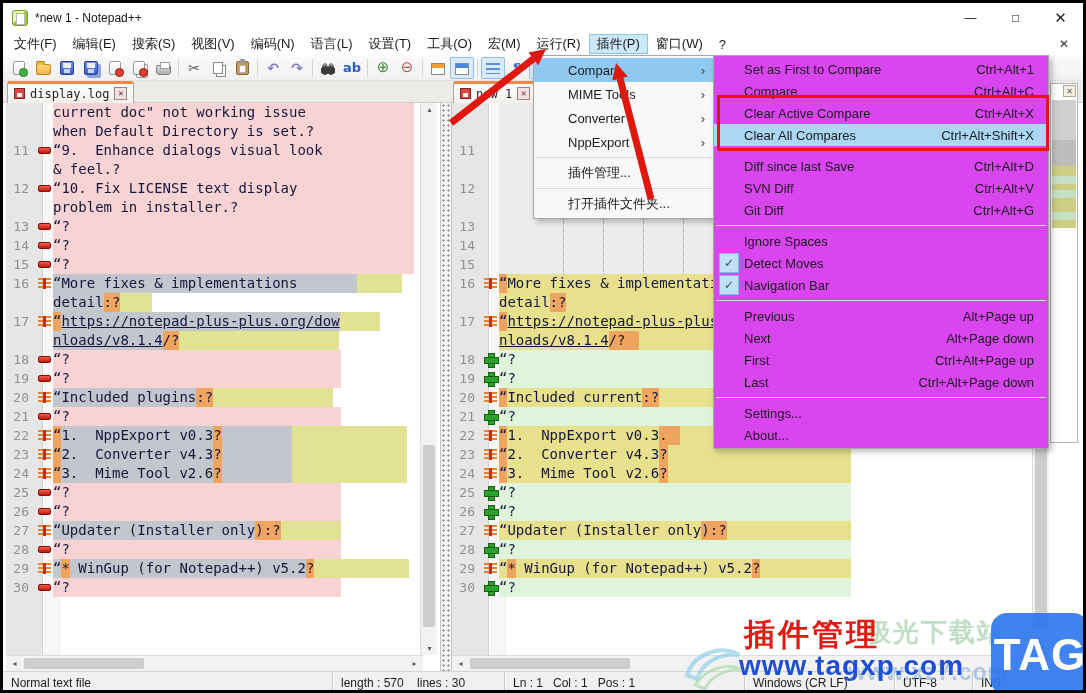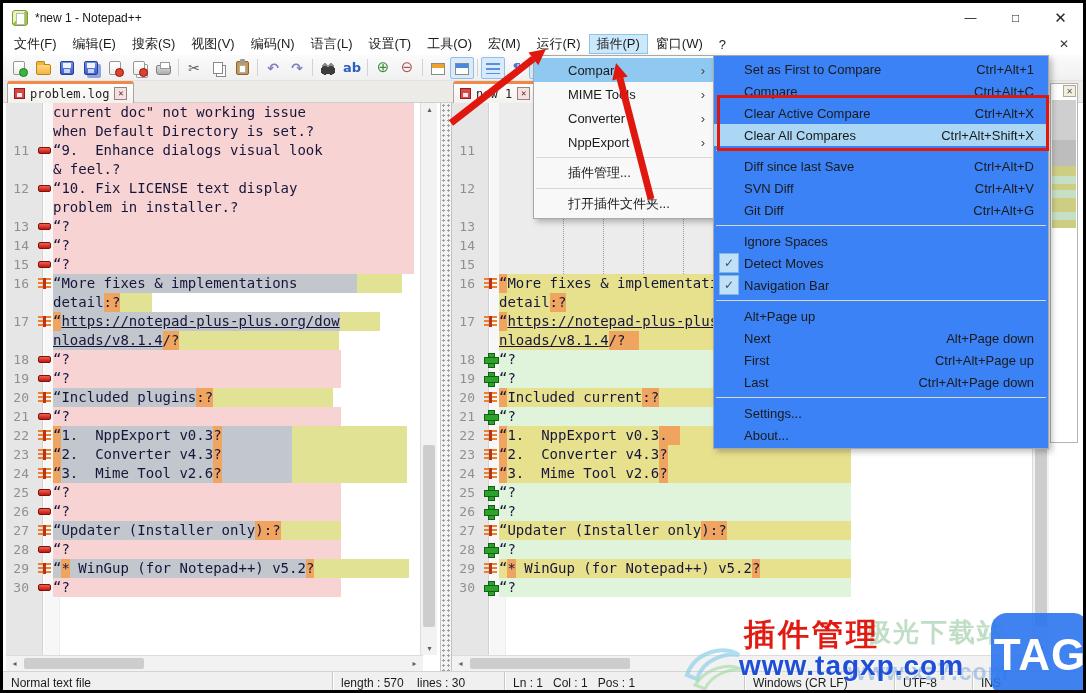--- a/index.html
+++ b/index.html
@@ -84,21 +84,21 @@
   .sb-btn.l{left:0;top:1px;} .sb-btn.r{top:1px;}
   .sb-thumb{position:absolute;left:2px;right:2px;background:#cdcdcd;border-radius:2px;}
   .hs-thumb{position:absolute;top:2px;height:11px;background:#cdcdcd;border-radius:2px;}
   #splitter{position:absolute;left:437px;top:100px;width:12px;height:568px;background-color:#f4f4f4;background-image:radial-gradient(circle,#a0a0a0 1px,transparent 1.4px);background-size:5px 5px;border-left:1px solid #c4c4c4;border-right:1px solid #c4c4c4;}
   
   #plugin-menu{position:absolute;left:530px;top:52px;width:182px;background:#f8f8f8;border:1px solid #a8a8a8;box-shadow:3px 3px 6px rgba(0,0,0,.25);z-index:40;padding:2px 0;font-size:13px;color:#1a1a1a;}
   .pm-item{height:24px;display:flex;align-items:center;padding-left:34px;position:relative;}
   .pm-item .arrow{position:absolute;right:9px;color:#444;font-size:13px;}
   .pm-item.hl{background:#8fc9f2;}
   .pm-sep{border-top:1px solid #d8d8d8;margin:3px 2px;}
-  #compare-submenu{position:absolute;left:710px;top:52px;width:336px;background:#3b82f6;border:1px solid #a8a8a8;box-shadow:3px 3px 6px rgba(0,0,0,.25);z-index:40;padding:2px 0;font-size:13px;color:#1a1a1a;}
+  #compare-submenu{position:absolute;left:710px;top:52px;width:336px;background:#d946ef;border:1px solid #a8a8a8;box-shadow:3px 3px 6px rgba(0,0,0,.25);z-index:40;padding:2px 0;font-size:13px;color:#1a1a1a;}
   .sm-item{height:22px;display:flex;align-items:center;position:relative;padding-right:14px;}
   .sm-gut{width:30px;flex:none;display:flex;align-items:center;justify-content:center;height:22px;}
   .sm-check{width:20px;height:20px;background:#bfe0f7;border:1px solid #7fb9e0;display:flex;align-items:center;justify-content:center;font-size:12px;color:#38506a;}
   .sm-label{flex:1;}
   .sm-short{color:#1a1a1a;}
   .sm-item.hl{background:#abd7f4;}
   .sm-sep{border-top:1px solid #d8d8d8;margin:4px 2px;}
   
   #navbar{position:absolute;left:1047px;top:80px;width:28px;height:360px;background:#fff;border:1px solid #b5b5b5;z-index:20;}
   #navbar-close{position:absolute;top:1px;right:1px;width:13px;height:12px;border:1px solid #b0a890;background:#f2efe2;color:#555;font-size:8px;line-height:11px;text-align:center;}
@@ -220,21 +220,21 @@
         <i class="ch" style="color:#4878d0;font-weight:bold;font-size:13px">¶</i>
       </div>
       <div class="tbi pressed">
         <i class="g g-guide"></i>
       </div>
     </div>
 
   <div id="tabrow">
     <div class="tab" style="left:4px;">
       <span class="tab-floppy"></span>
-      <span>problem.log</span>
+      <span>display.log</span>
       <span class="tab-x">✕</span>
     </div>
     <div class="tab" style="left:450px;">
       <span class="tab-floppy"></span>
       <span>new 1</span>
       <span class="tab-x">✕</span>
     </div>
   </div>
 
   <div class="pane" id="pane-left" style="left:3px;width:434px;">
@@ -977,20 +977,21 @@
       </div>
       <div class="sm-item">
         <span class="sm-gut">
           <span class="sm-check">✓</span>
         </span>
         <span class="sm-label">Navigation Bar</span>
       </div>
       <div class="sm-sep"></div>
       <div class="sm-item">
         <span class="sm-gut"></span>
+        <span class="sm-label">Previous</span>
         <span class="sm-short">Alt+Page up</span>
       </div>
       <div class="sm-item">
         <span class="sm-gut"></span>
         <span class="sm-label">Next</span>
         <span class="sm-short">Alt+Page down</span>
       </div>
       <div class="sm-item">
         <span class="sm-gut"></span>
         <span class="sm-label">First</span>

